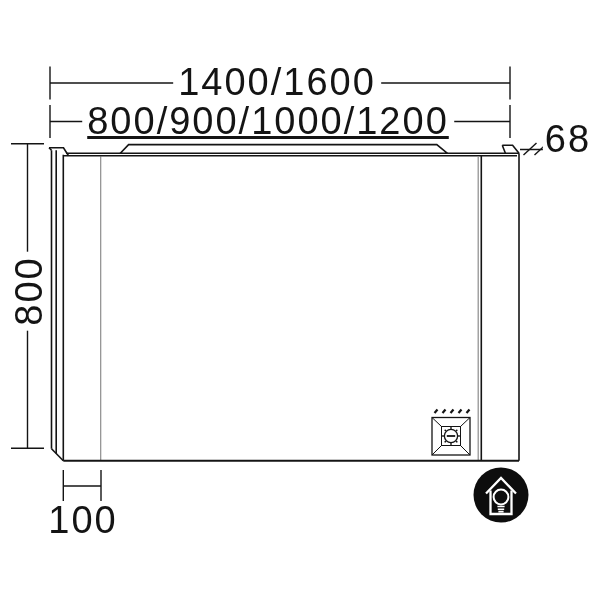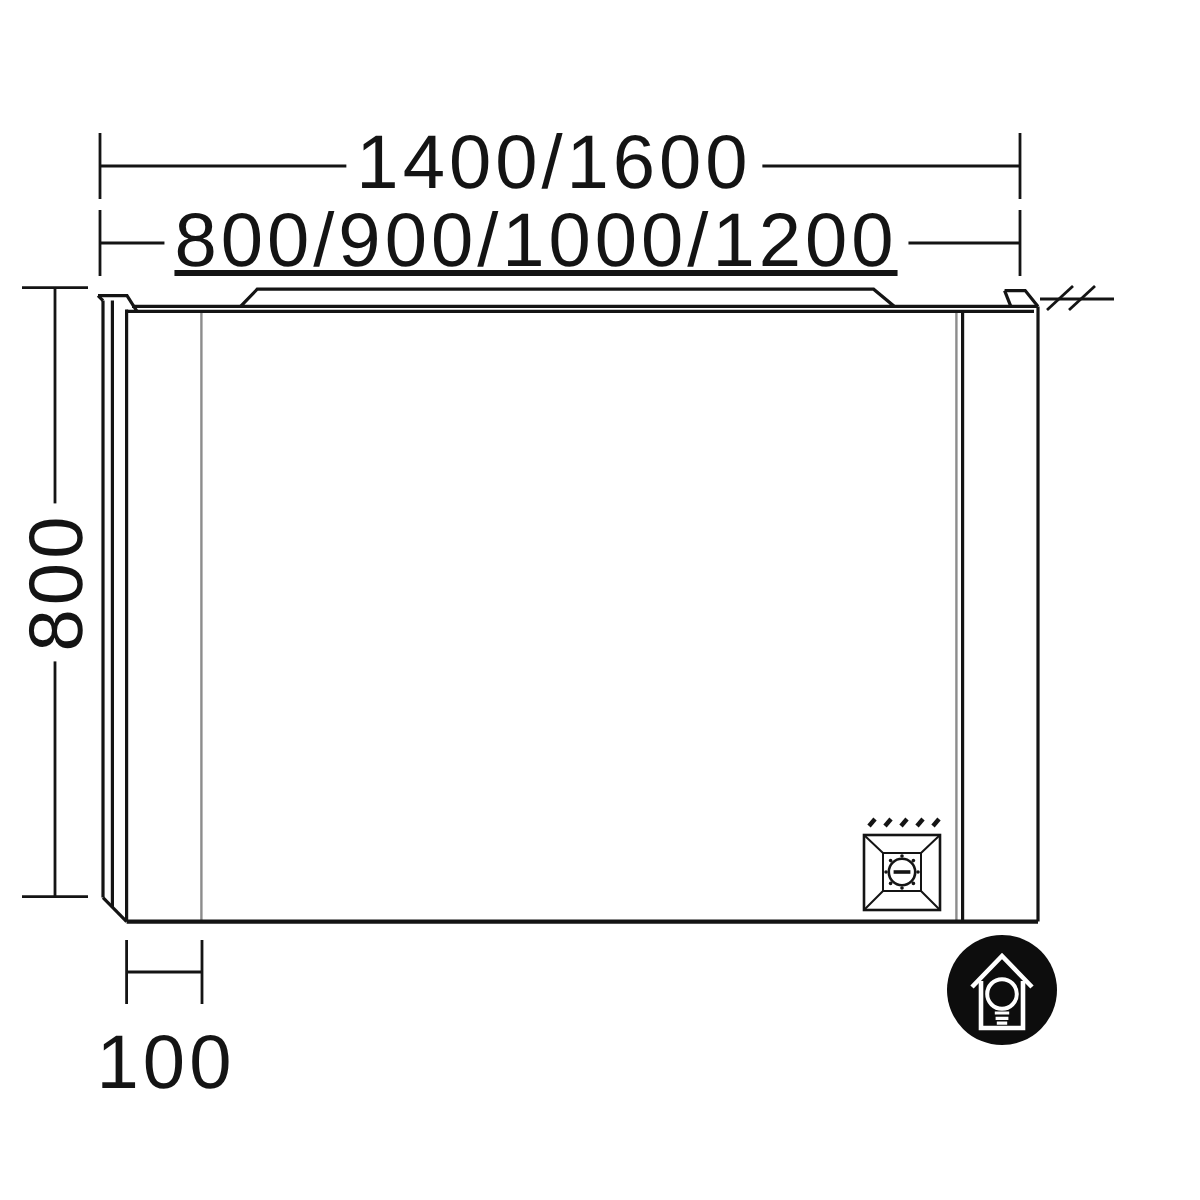--- a/index.html
+++ b/index.html
@@ -133,18 +133,19 @@
       <path class="badge-stroke" d="M490.5,490.5 V514 H511.5 V490.5"></path>
       <circle class="badge-stroke" style="stroke-width:2" cx="501" cy="497" r="7.4"></circle>
       <path class="badge-stroke" style="stroke-width:1.6" d="M497.4,506.5 H504.6 M497.8,509.2 H504.2 M498.4,511.6 H503.6"></path>
     </g>
   </svg>
 
   <div class="dim-label" style="left:277px;top:82px;">1400/1600</div>
 
   <div class="dim-label" style="left:268px;top:121px;text-decoration:underline;">800/900/1000/1200</div>
 
+  <div class="dim-label" style="left:568px;top:139px;padding:0 2px;">68</div>
 
   <div class="dim-label rot" style="left:29px;top:291px;">800</div>
 
-  <div class="dim-label" style="left:83px;top:532px;">100</div>
+  <div class="dim-label" style="left:83px;top:520px;">100</div>
 
 </div>
 
 </body></html>

